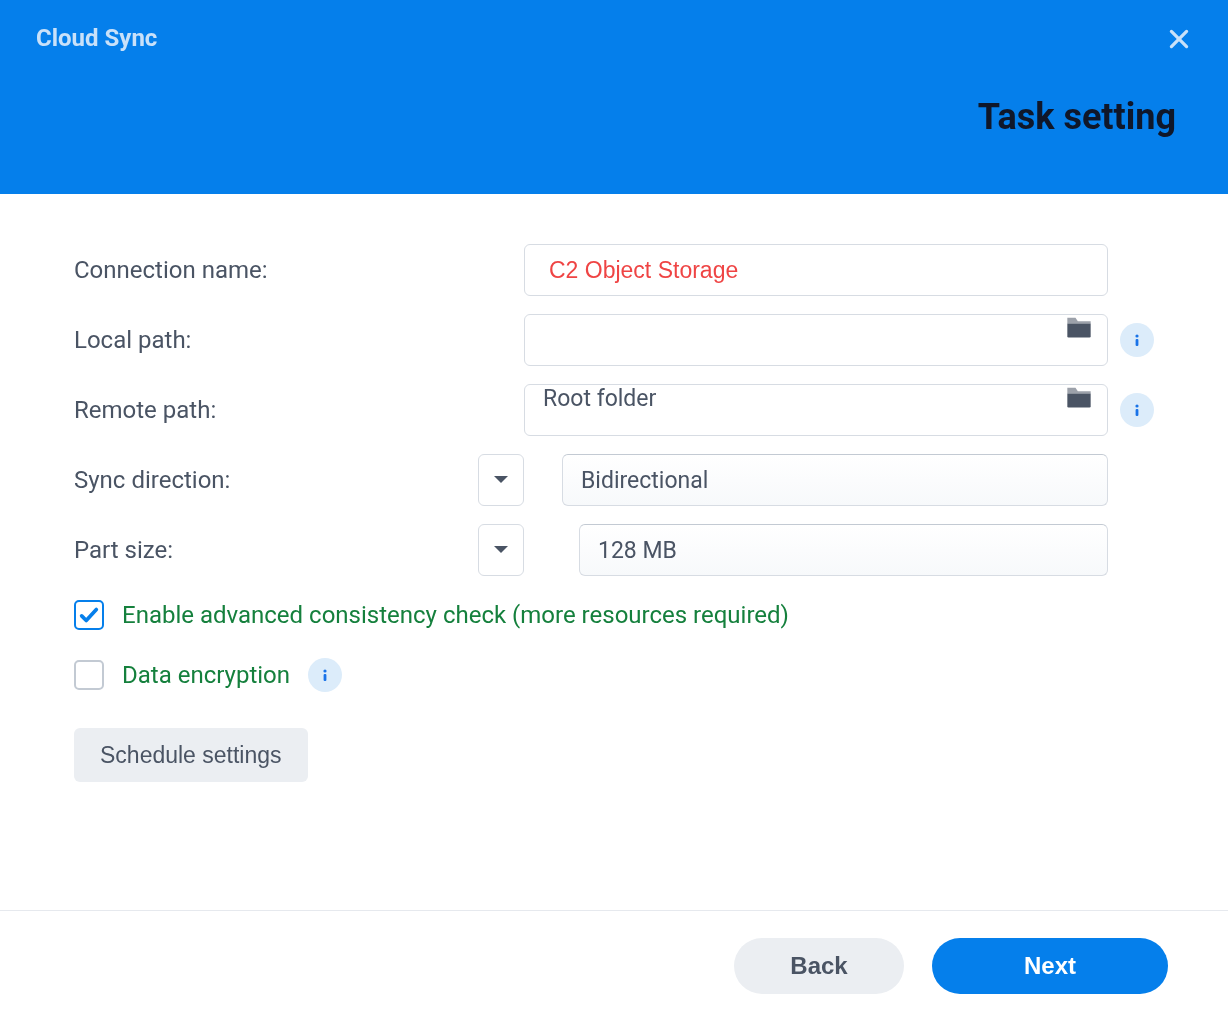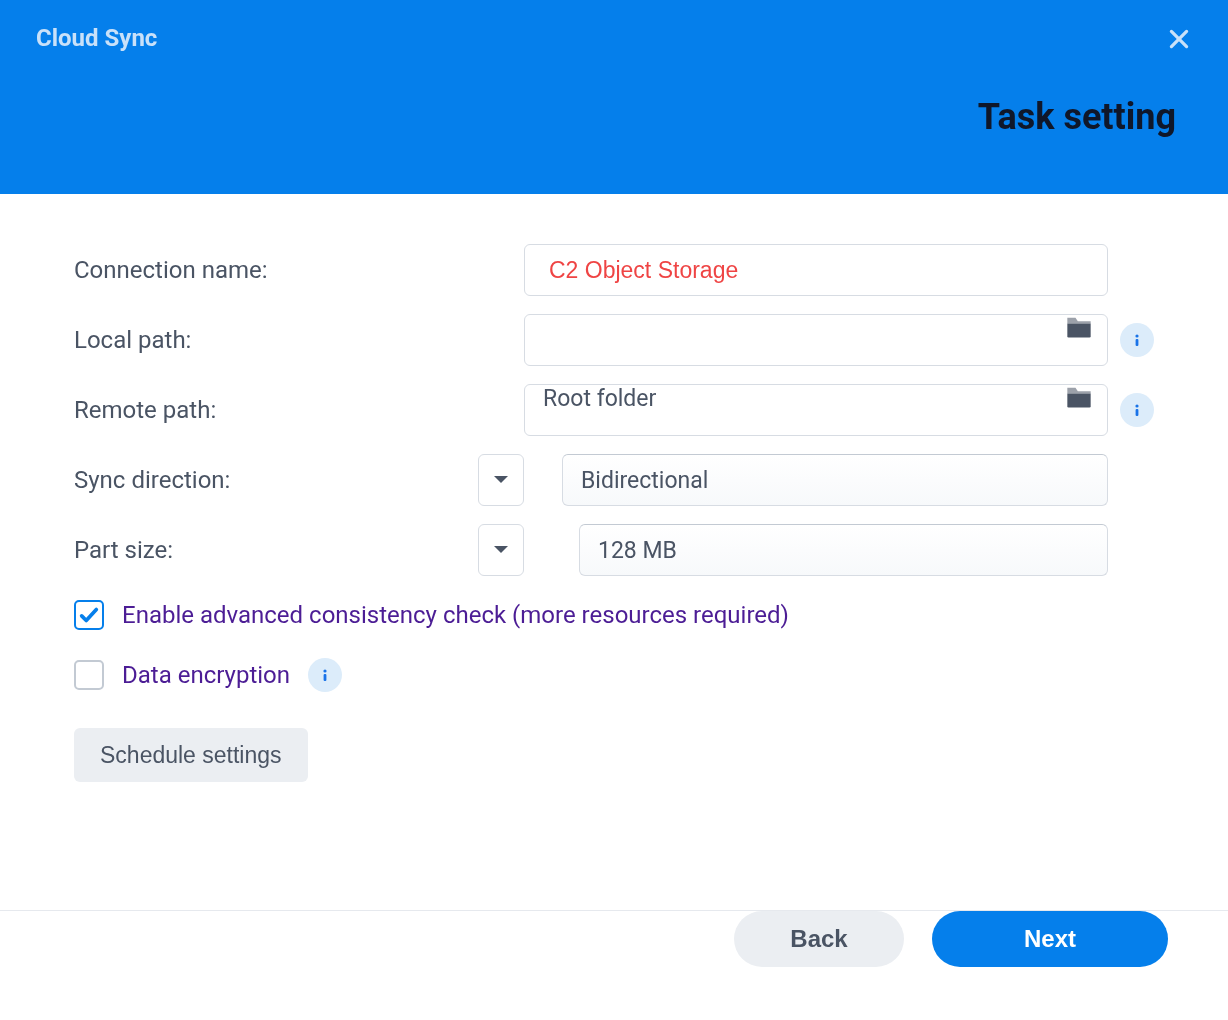--- a/index.html
+++ b/index.html
@@ -157,21 +157,21 @@
     justify-content: center;
     cursor: pointer;
     flex: none;
   }
   .checkbox.checked {
     border-color: #057FEB;
   }
   .checkbox svg { display: block; }
   .check-label {
     font-size: 24px;
-    color: #4c1d95;
+    color: #15803d;
   }
 
   .schedule-btn {
     display: inline-flex;
     align-items: center;
     justify-content: center;
     height: 54px;
     padding: 0 26px;
     background: #ebeef2;
     border: none;
@@ -183,20 +183,21 @@
   }
 
   .footer {
     position: absolute;
     bottom: 0;
     left: 0;
     right: 0;
     height: 110px;
     border-top: 1px solid #e6e9ee;
     display: flex;
+    align-items: center;
     justify-content: flex-end;
     padding: 0 60px;
     gap: 28px;
     background: #fff;
   }
   .btn {
     min-width: 170px;
     height: 56px;
     border-radius: 28px;
     border: none;

